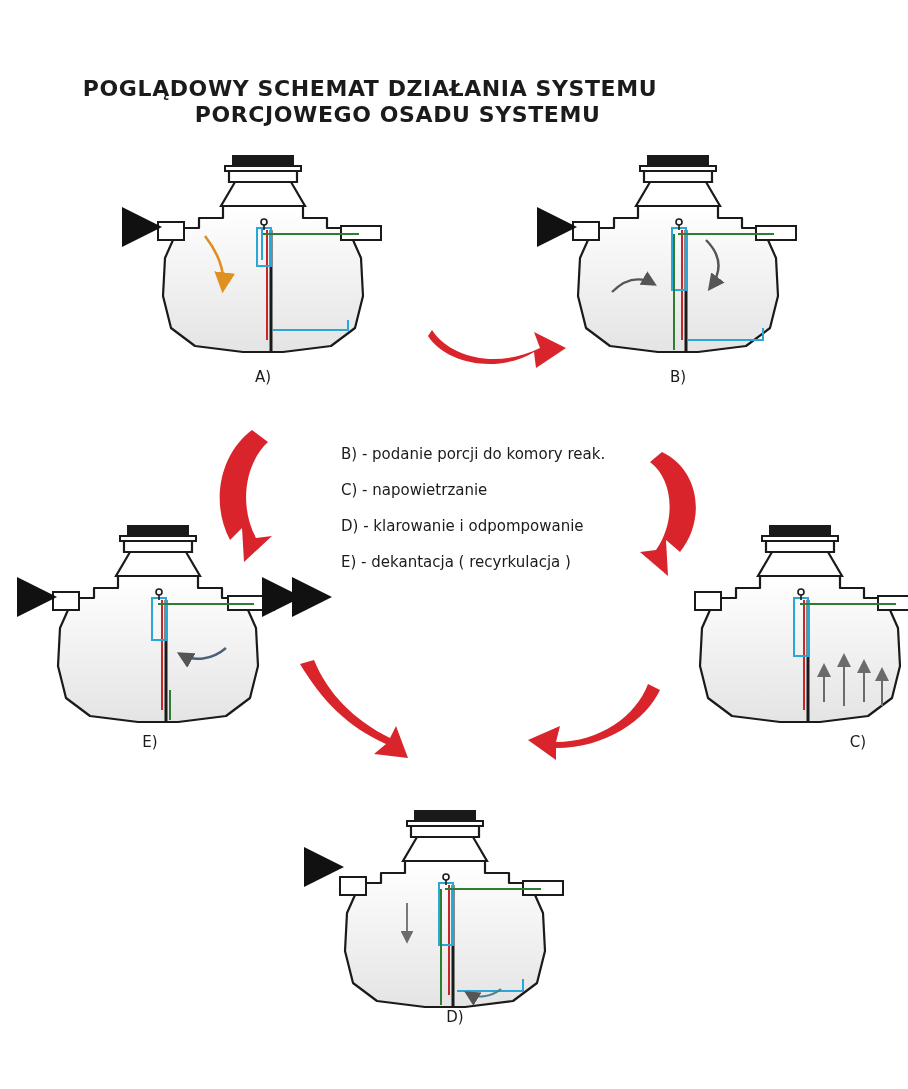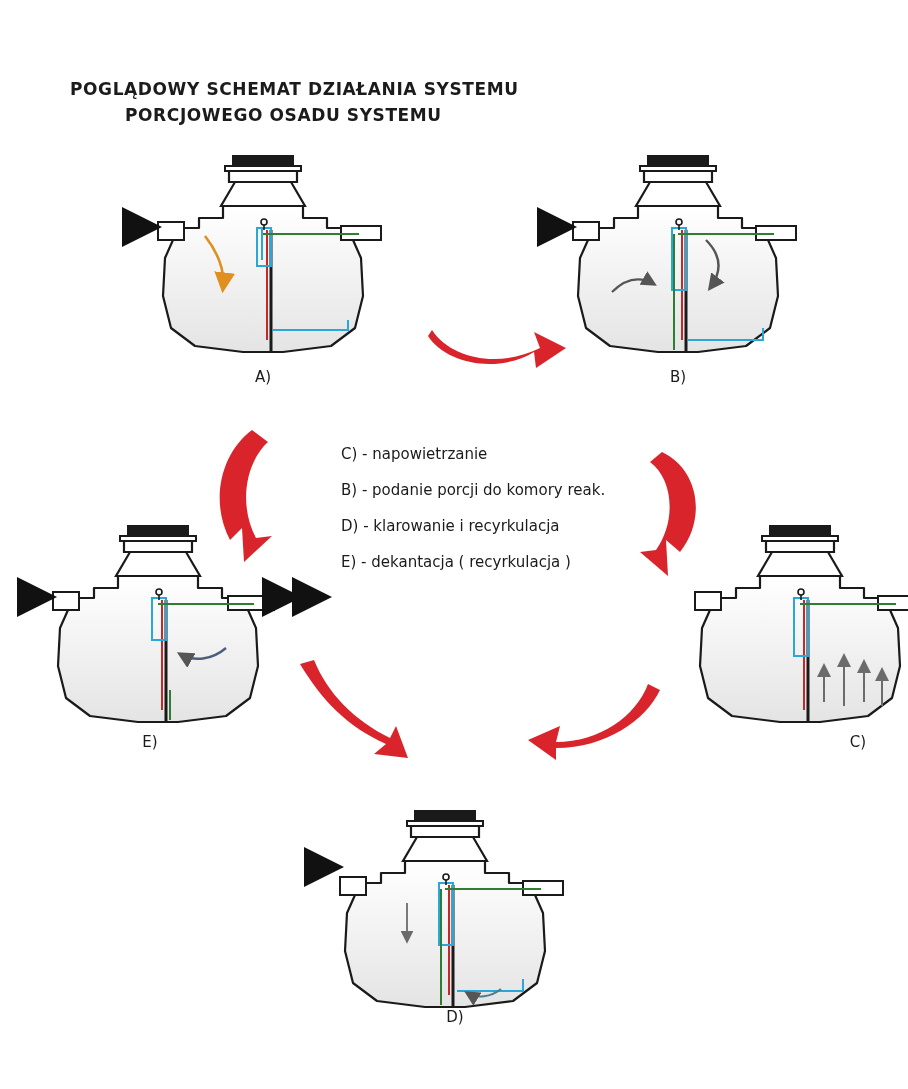--- a/index.html
+++ b/index.html
@@ -16,25 +16,26 @@
     height: 1089px;
     background: #ffffff;
     overflow: hidden;
   }
   .title {
     position: absolute;
     left: 70px;
     top: 76px;
     width: 600px;
     font-family: "DejaVu Sans", sans-serif;
-    font-size: 17px;
+    font-size: 22px;
     font-weight: bold;
     letter-spacing: 0.6px;
     color: #1b1b1b;
     line-height: 26px;
+    text-align: center;
   }
   .title .line2 {
     display: block;
     padding-left: 55px;
   }
   .legend {
     position: absolute;
     left: 341px;
     top: 445px;
     width: 320px;
@@ -274,19 +275,19 @@
     </g>
   </svg>
 
   <div class="stage-label" style="left:243px; top:368px;">A)</div>
   <div class="stage-label" style="left:658px; top:368px;">B)</div>
   <div class="stage-label" style="left:838px; top:733px;">C)</div>
   <div class="stage-label" style="left:435px; top:1008px;">D)</div>
   <div class="stage-label" style="left:130px; top:733px;">E)</div>
 
   <div class="legend">
+    <div class="legend-item">B) - podanie porcji do komory reak.</div>
     <div class="legend-item">C) - napowietrzanie</div>
-    <div class="legend-item">B) - podanie porcji do komory reak.</div>
-    <div class="legend-item">D) - klarowanie i recyrkulacja</div>
+    <div class="legend-item">D) - klarowanie i odpompowanie</div>
     <div class="legend-item">E) - dekantacja ( recyrkulacja )</div>
   </div>
 
 </div>
 
 </body></html>

